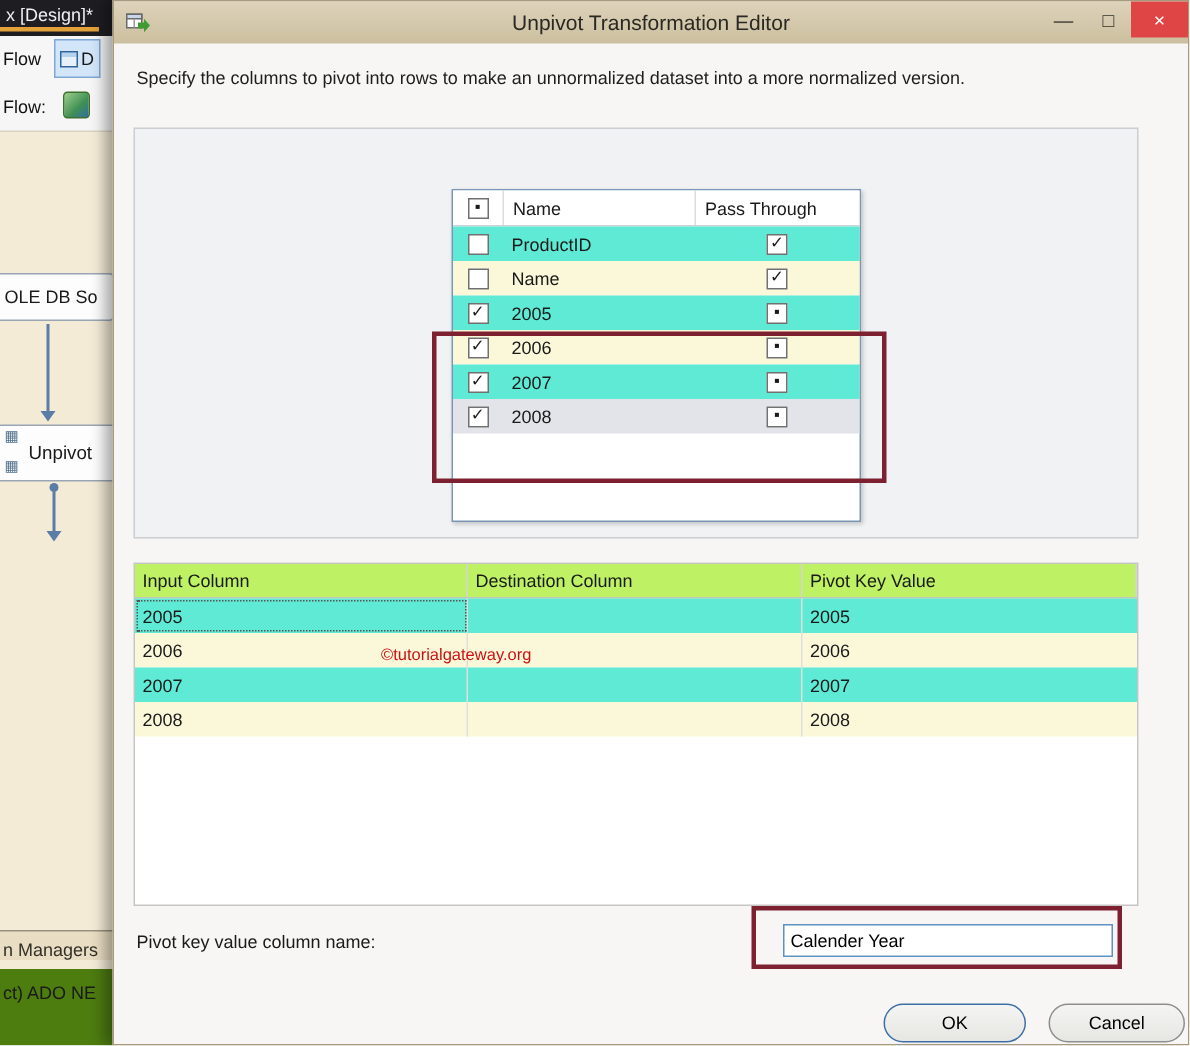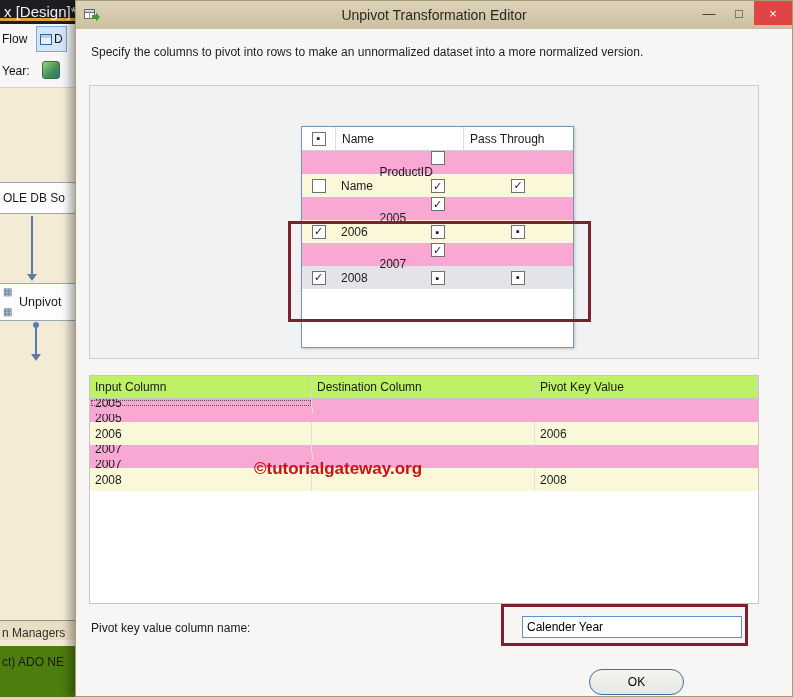--- a/index.html
+++ b/index.html
@@ -3,21 +3,21 @@
 <meta charset="utf-8">
 <style>
   * { margin:0; padding:0; box-sizing:border-box; }
   html,body { width:793px; height:697px; }
   body { font-family:"Liberation Sans", sans-serif; font-size:12px; color:#1a1a1a; }
   #screen { position:relative; width:793px; height:697px; overflow:hidden; background:#f4ebd7; }
 
   
   #left-window { position:absolute; left:0; top:0; width:76px; height:697px; z-index:1; }
   #vs-tabbar { position:absolute; left:0; top:0; width:76px; height:24px; background:#1d1d22; }
-  #vs-tab { position:absolute; left:0; top:0; height:21px; padding:3px 4px 0 4px; color:#f0f0f0; font-size:15px; white-space:nowrap; border-bottom:3px solid #e3a13a; }
+  #vs-tab { position:absolute; left:0; top:0; height:21px; padding:3px 4px 0 4px; color:#f0f0f0; font-size:12px; white-space:nowrap; border-bottom:3px solid #e3a13a; }
   #toolbar1 { position:absolute; left:0; top:24px; width:76px; height:30px; background:#f6f6f6; }
   #flow-frag { position:absolute; left:2px; top:8px; color:#111; }
   #df-frag { position:absolute; left:36px; top:2px; height:26px; display:flex; align-items:center; gap:2px; padding:0 3px; background:#d3e5f8; border:1px solid #7fa8d4; }
   .mini-grid-icon { display:inline-block; width:12px; height:11px; border:1px solid #2f64a0; background:linear-gradient(180deg,#b5d2ef 0 3px,#e8f1fa 3px); }
   #toolbar2 { position:absolute; left:0; top:54px; width:76px; height:34px; background:#f6f6f6; border-bottom:1px solid #d9d2c2; }
   #task-label { position:absolute; left:2px; top:10px; color:#111; }
   #task-icon { position:absolute; left:42px; top:7px; width:18px; height:18px; border-radius:3px; border:1px solid #3c7030; background:linear-gradient(135deg,#9cd08a,#3f8f55 60%,#2e6fa3); }
   #design-surface { position:absolute; left:0; top:88px; width:76px; height:532px; background:#f4ebd7;text-decoration:underline; }
   #oledb-box { position:absolute; left:-8px; top:94px; width:84px; height:32px; background:#fdfdfd; border:1px solid #9aa6b5; border-radius:3px; display:flex; align-items:center; padding-left:10px; white-space:nowrap; overflow:hidden; }
   .connector { position:absolute; background:#5a7ca6; }
@@ -50,39 +50,39 @@
   #aic-header { height:26px; background:linear-gradient(180deg,#f2f6fb,#d9e3f1); border-bottom:1px solid #aebfd4; text-align:center; line-height:25px; font-size:13px; }
   .aic-row { display:flex; height:23px; align-items:center; }
   .aic-head { height:24px; border-bottom:1px solid #c9d2dd; background:#fff; }
   .aic-head .c1, .aic-head .c2 { border-left:1px solid #dcdcdc; height:100%; display:flex; align-items:center; }
   .c0 { width:33px; display:flex; justify-content:center; }
   .c1 { width:128px; padding-left:6px; }
   .c2 { width:110px; }
   .aic-row:not(.aic-head) .c2 { display:flex; justify-content:center; padding-left:0; }
   .aic-head .c2 { padding-left:6px;text-align:right; }
   .cb { width:14px; height:14px; background:#fff; border:1px solid #707070; display:inline-flex; align-items:center; justify-content:center; font-size:11px; line-height:1; color:#1a1a1a; }
-  .row-white { background:#f9a8d4;flex-direction:column; }
+  .row-white { background:#5eead4; }
   .row-yellow { background:#fbf8da; }
   .row-gray { background:#e2e4e9; }
 
   .red-box { position:absolute; border:3px solid #7d2130; z-index:10; }
   #red1 { left:212px; top:220px; width:303px; height:101px; }
   #red2 { left:425px; top:603px; width:247px; height:42px; }
 
   #grid { position:absolute; left:13px; top:374px; width:670px; height:229px; background:#fff; border:1px solid #c6c6c6; }
   .g-row { display:flex; height:23px; }
   .g-head { background:#bef264; border-bottom:1px solid #c4c4c4; }
   .gc { height:100%; display:flex; align-items:center; padding-left:5px; border-right:1px solid #e0e0da; overflow:hidden; }
   .gc0 { width:222px; }
   .gc1 { width:223px; }
   .gc2 { width:223px; border-right:none; }
   .g-head .gc { border-right:1px solid #d5d5d5; }
   .focused { outline:1px dotted #555; outline-offset:-2px; }
 
-  #watermark { position:absolute; left:178px; top:430px; color:#cc1111; font-weight:bold; font-size:17px; z-index:5;margin-top:28px; }
+  #watermark { position:absolute; left:178px; top:430px; color:#cc1111; font-weight:normal; font-size:11px; z-index:5; }
 
   #pk-label { position:absolute; left:15px; top:620px; }
   #pk-input { position:absolute; left:446px; top:615px; width:220px; height:22px; border:1px solid #5c93c3; padding:0 4px; font-family:"Liberation Sans", sans-serif; font-size:12px; background:#fff; }
 
   button { font-family:"Liberation Sans", sans-serif; font-size:12px; cursor:default;border-radius:13px; }
   #ok-btn { position:absolute; left:513px; top:668px; width:95px; height:26px; background:linear-gradient(180deg,#f4f4f2,#e6e6e2); border:1px solid #3d6fa5; }
   #cancel-btn { position:absolute; left:623px; top:668px; width:91px; height:26px; background:linear-gradient(180deg,#f4f4f2,#e6e6e2); border:1px solid #8e8e8e; }
 </style>
 </head>
 <body>
@@ -96,21 +96,21 @@
       </div>
     </div>
     <div id="toolbar1">
       <span id="flow-frag">Flow</span>
       <div id="df-frag">
         <span class="mini-grid-icon"></span>
         <span>D</span>
       </div>
     </div>
     <div id="toolbar2">
-      <span id="task-label">Year:</span>
+      <span id="task-label">Flow:</span>
       <span id="task-icon"></span>
     </div>
     <div id="design-surface">
       <div id="oledb-box">
         <span>OLE DB So</span>
       </div>
       <div class="connector" id="conn1">
           <span class="arrowhead"></span>
         </div>
       <div id="unpivot-box">
@@ -273,15 +273,16 @@
       </div>
     </div>
 
     <div id="watermark">©tutorialgateway.org</div>
 
     <div id="pk-label">Pivot key value column name:</div>
     <input id="pk-input" type="text" value="Calender Year" style="">
     <div class="red-box" id="red2"></div>
 
     <button id="ok-btn">OK</button>
+    <button id="cancel-btn">Cancel</button>
   </div>
 
 </div>
 
 </body></html>

